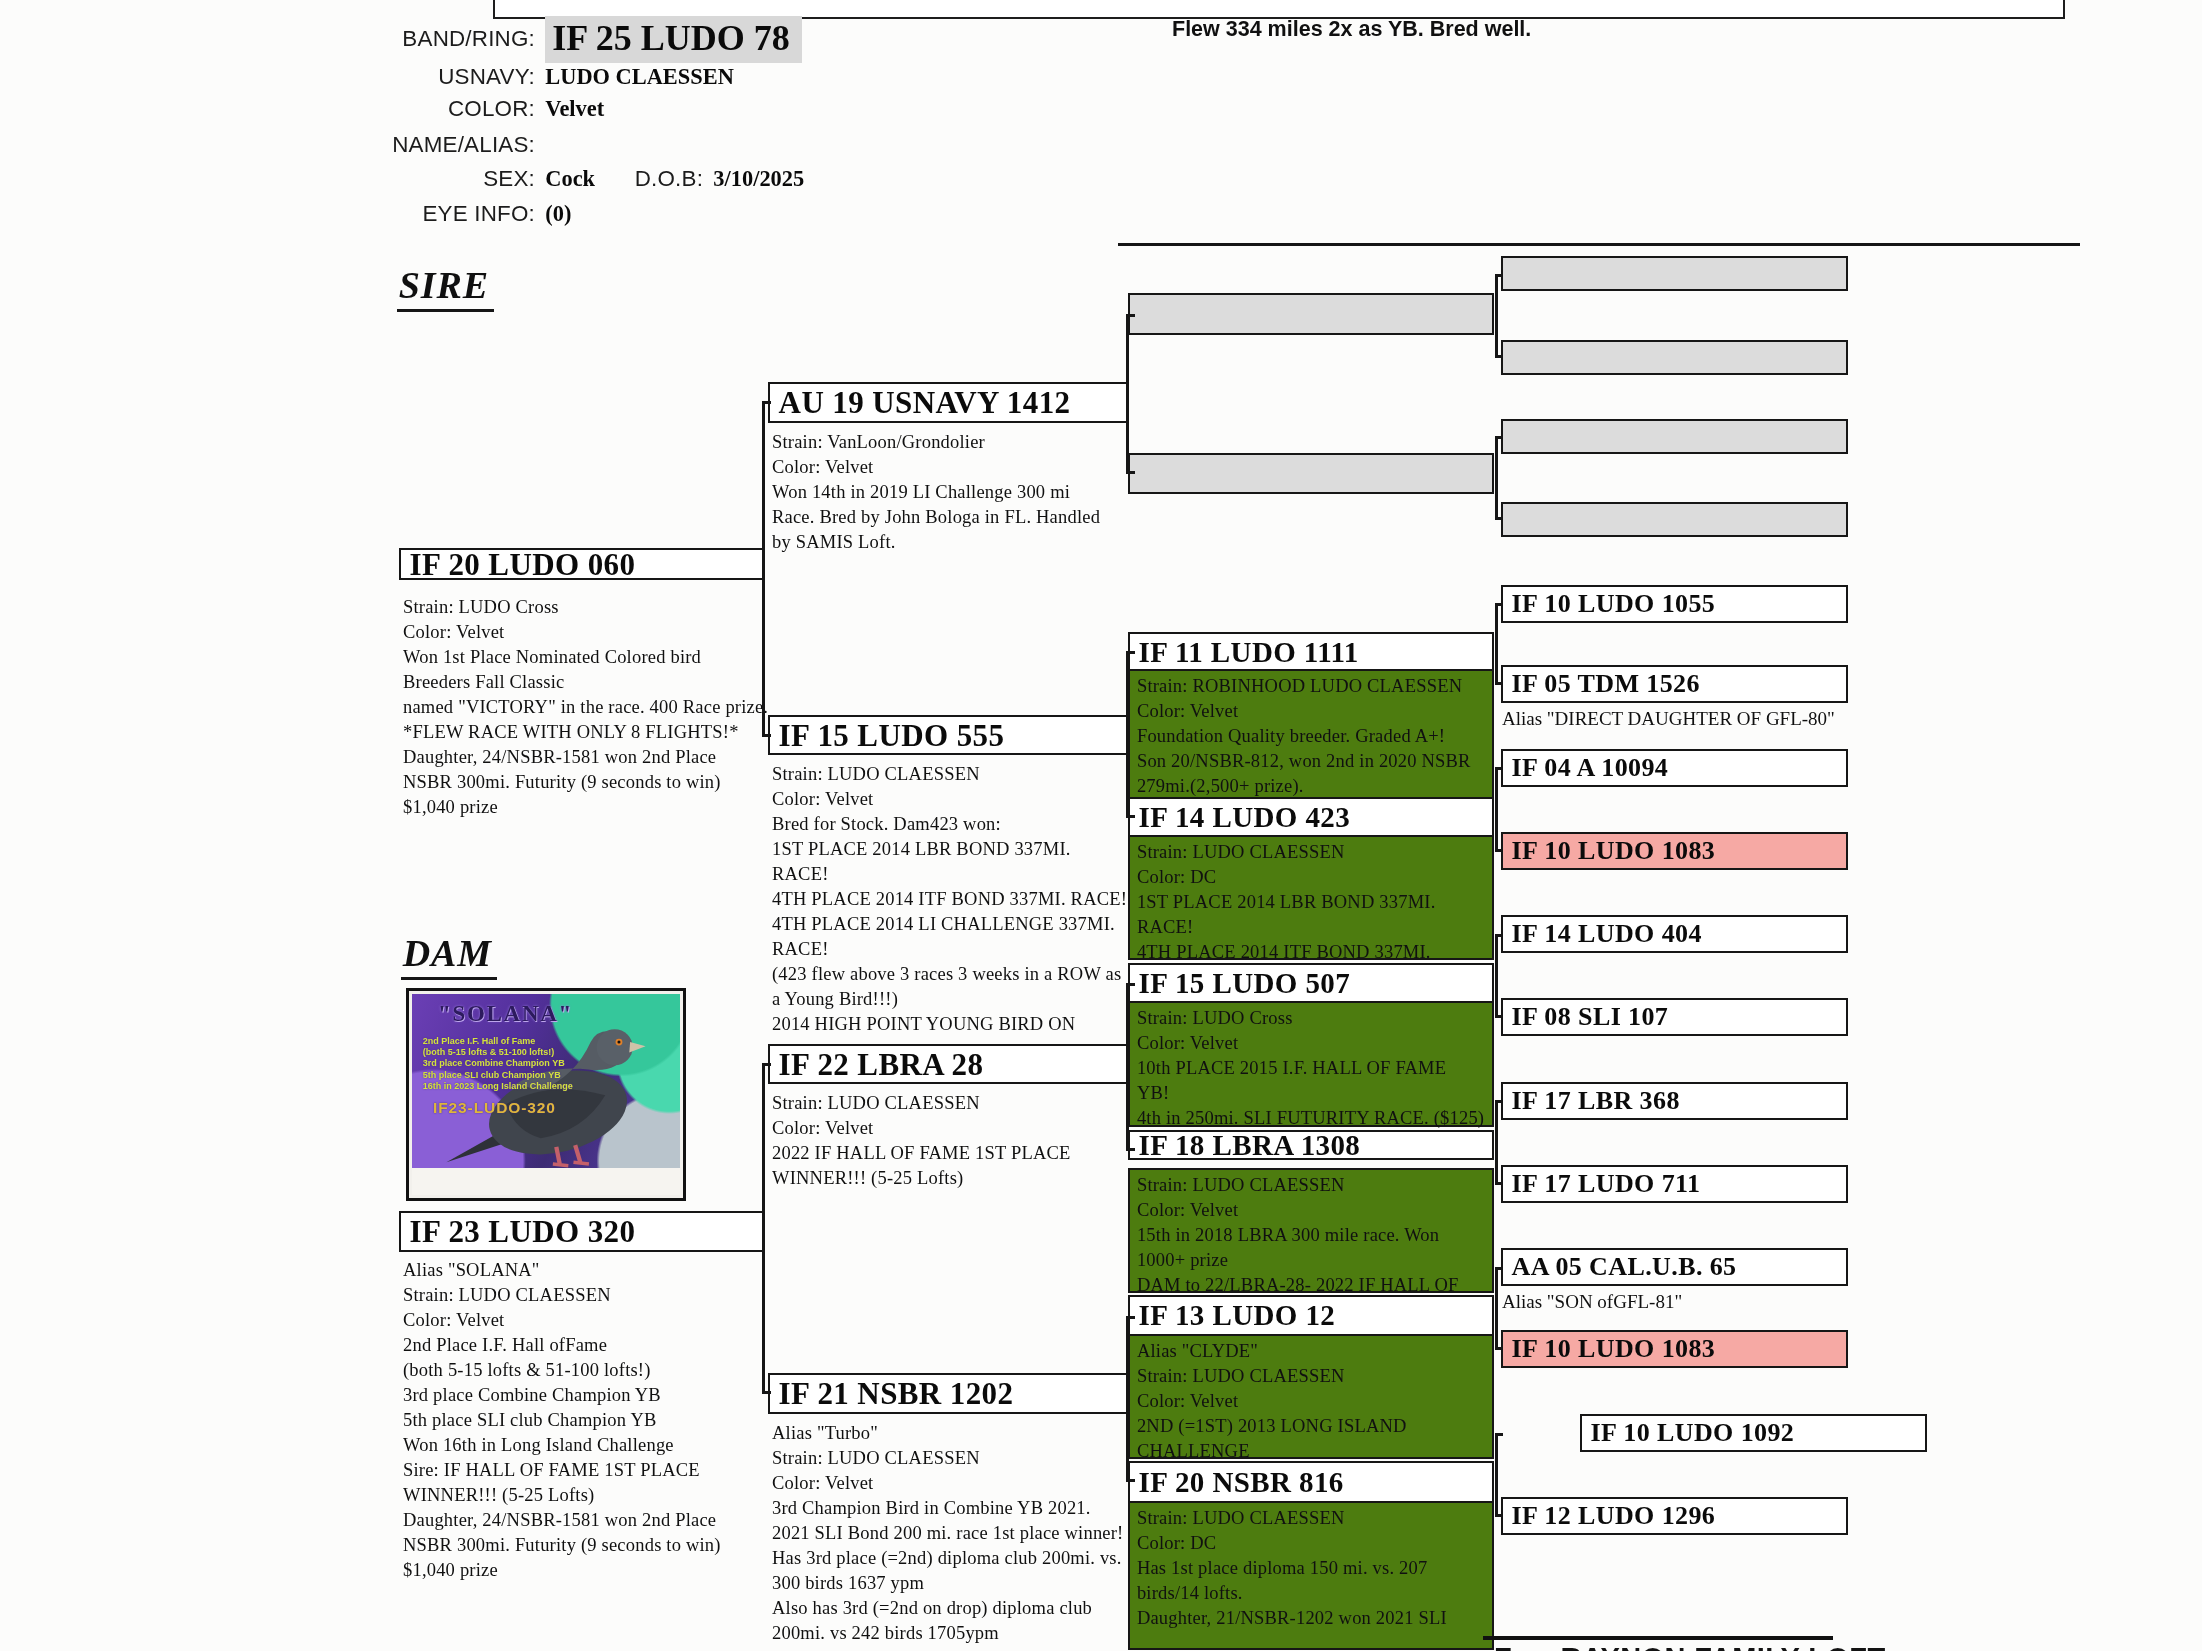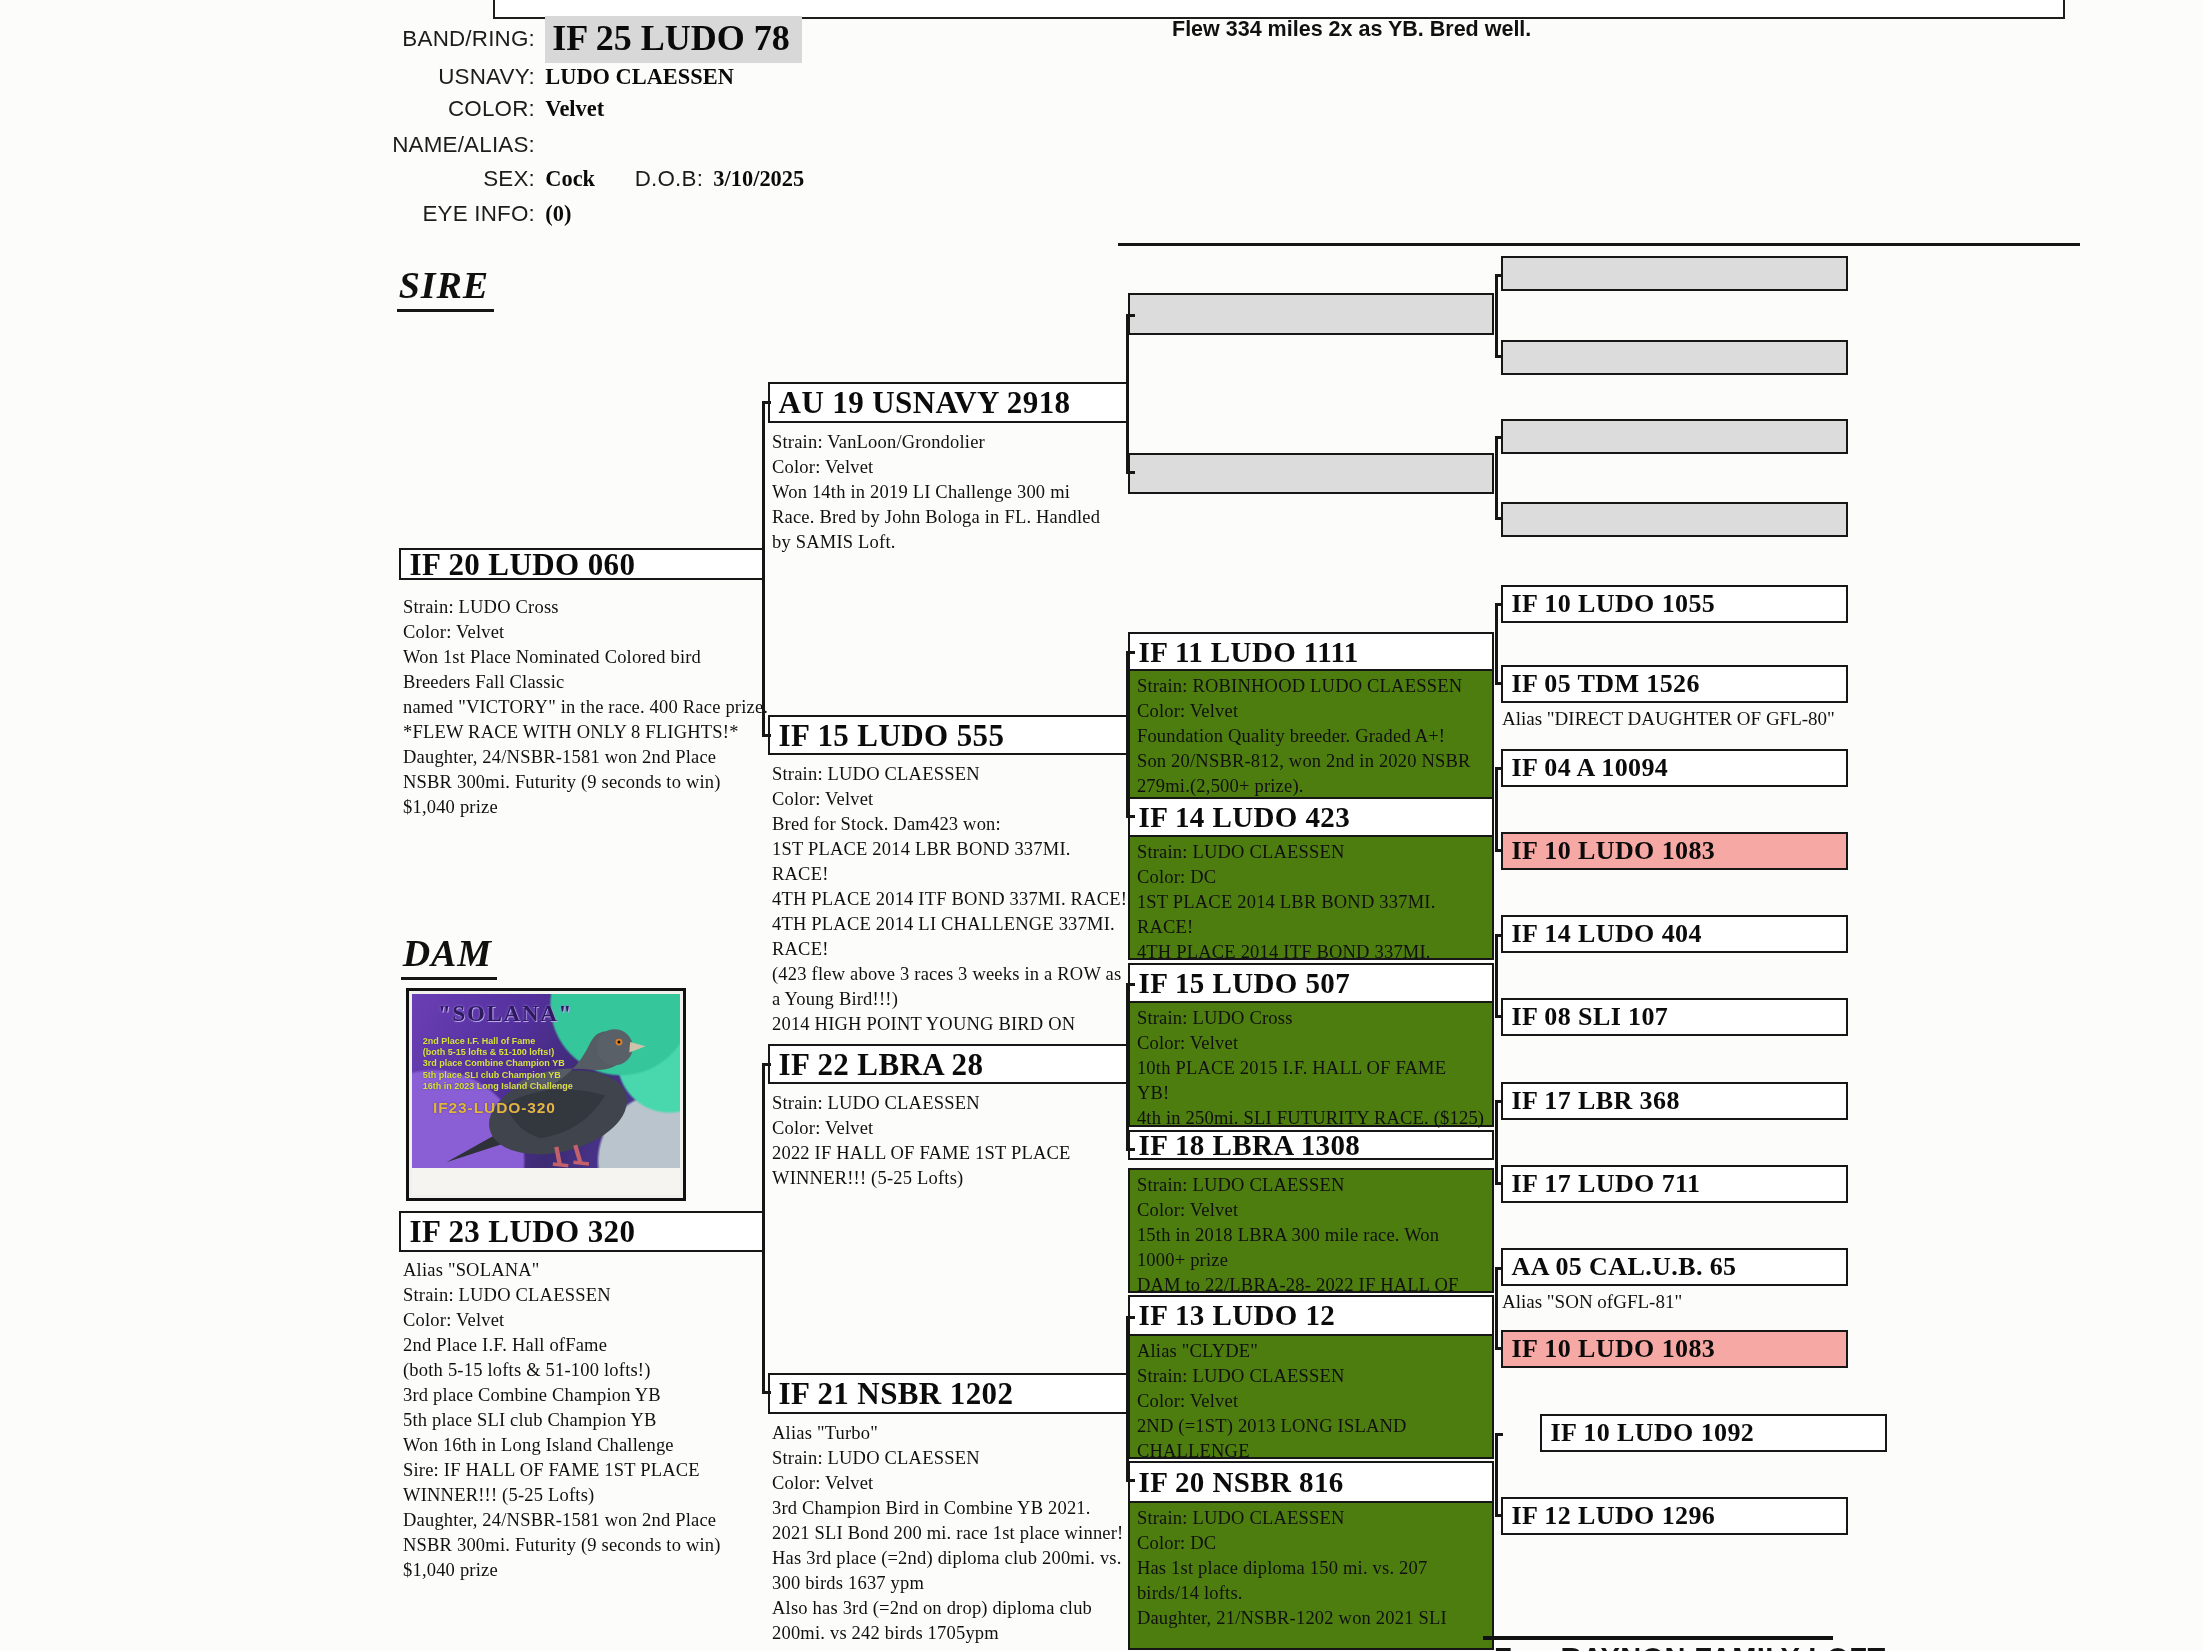--- a/index.html
+++ b/index.html
@@ -133,21 +133,21 @@
 2nd Place I.F. Hall ofFame
 (both 5-15 lofts &amp; 51-100 lofts!)
 3rd place Combine Champion YB
 5th place SLI club Champion YB
 Won 16th in Long Island Challenge
 Sire: IF HALL OF FAME 1ST PLACE
 WINNER!!! (5-25 Lofts)
 Daughter, 24/NSBR-1581 won 2nd Place
 NSBR 300mi. Futurity (9 seconds to win)
 $1,040 prize</div>
-    <div class="titlebox" style="left: 768px; top: 382px; width: 360px; height: 41px;">AU 19 USNAVY 2918</div>
+    <div class="titlebox" style="left: 768px; top: 382px; width: 360px; height: 41px;">AU 19 USNAVY 1412</div>
     <div class="details" style="left: 772px; top: 430px; width: 379px;">Strain: VanLoon/Grondolier
 Color: Velvet
 Won 14th in 2019 LI Challenge 300 mi
 Race. Bred by John Bologa in FL.  Handled
 by SAMIS Loft.</div>
     <div class="titlebox" style="left: 768px; top: 715px; width: 360px; height: 40px;">IF 15 LUDO 555</div>
     <div class="details" style="left: 772px; top: 762px; width: 379px;">Strain: LUDO CLAESSEN
 Color: Velvet
 Bred for Stock.  Dam423 won:
 1ST PLACE 2014 LBR BOND 337MI.
@@ -221,21 +221,21 @@
     <div class="alias" style="left: 1502px; top: 708px;">Alias "DIRECT DAUGHTER OF GFL-80"</div>
     <div class="titlebox t5" style="left: 1501px; top: 749px; width: 347px; height: 38px;">IF 04 A 10094</div>
     <div class="titlebox t5 pink" style="left: 1501px; top: 832px; width: 347px; height: 38px;">IF 10 LUDO 1083</div>
     <div class="titlebox t5" style="left: 1501px; top: 915px; width: 347px; height: 38px;">IF 14 LUDO 404</div>
     <div class="titlebox t5" style="left: 1501px; top: 998px; width: 347px; height: 38px;">IF 08 SLI 107</div>
     <div class="titlebox t5" style="left: 1501px; top: 1082px; width: 347px; height: 38px;">IF 17 LBR 368</div>
     <div class="titlebox t5" style="left: 1501px; top: 1165px; width: 347px; height: 38px;">IF 17 LUDO 711</div>
     <div class="titlebox t5" style="left: 1501px; top: 1248px; width: 347px; height: 38px;">AA 05 CAL.U.B. 65</div>
     <div class="alias" style="left: 1502px; top: 1291px;">Alias "SON ofGFL-81"</div>
     <div class="titlebox t5 pink" style="left: 1501px; top: 1330px; width: 347px; height: 38px;">IF 10 LUDO 1083</div>
-    <div class="titlebox t5" style="left: 1540px; top: 1414px; width: 347px; height: 38px;">IF 10 LUDO 1092</div>
+    <div class="titlebox t5" style="left: 1580px; top: 1414px; width: 347px; height: 38px;">IF 10 LUDO 1092</div>
     <div class="titlebox t5" style="left: 1501px; top: 1497px; width: 347px; height: 38px;">IF 12 LUDO 1296</div>
     <div class="vline" style="left: 762px; top: 401px; width: 2.6px; height: 336px;"></div>
     <div class="hline" style="left: 762px; top: 401px; width: 8.6px; height: 2.6px;"></div>
     <div class="hline" style="left: 762px; top: 734px; width: 8.6px; height: 2.6px;"></div>
     <div class="vline" style="left: 762px; top: 1063px; width: 2.6px; height: 330px;"></div>
     <div class="hline" style="left: 762px; top: 1063px; width: 8.6px; height: 2.6px;"></div>
     <div class="hline" style="left: 762px; top: 1391px; width: 8.6px; height: 2.6px;"></div>
     <div class="vline" style="left: 1126px; top: 314px; width: 2.6px; height: 160px;"></div>
     <div class="hline" style="left: 1126px; top: 314px; width: 8.6px; height: 2.6px;"></div>
     <div class="hline" style="left: 1126px; top: 471px; width: 8.6px; height: 2.6px;"></div>

